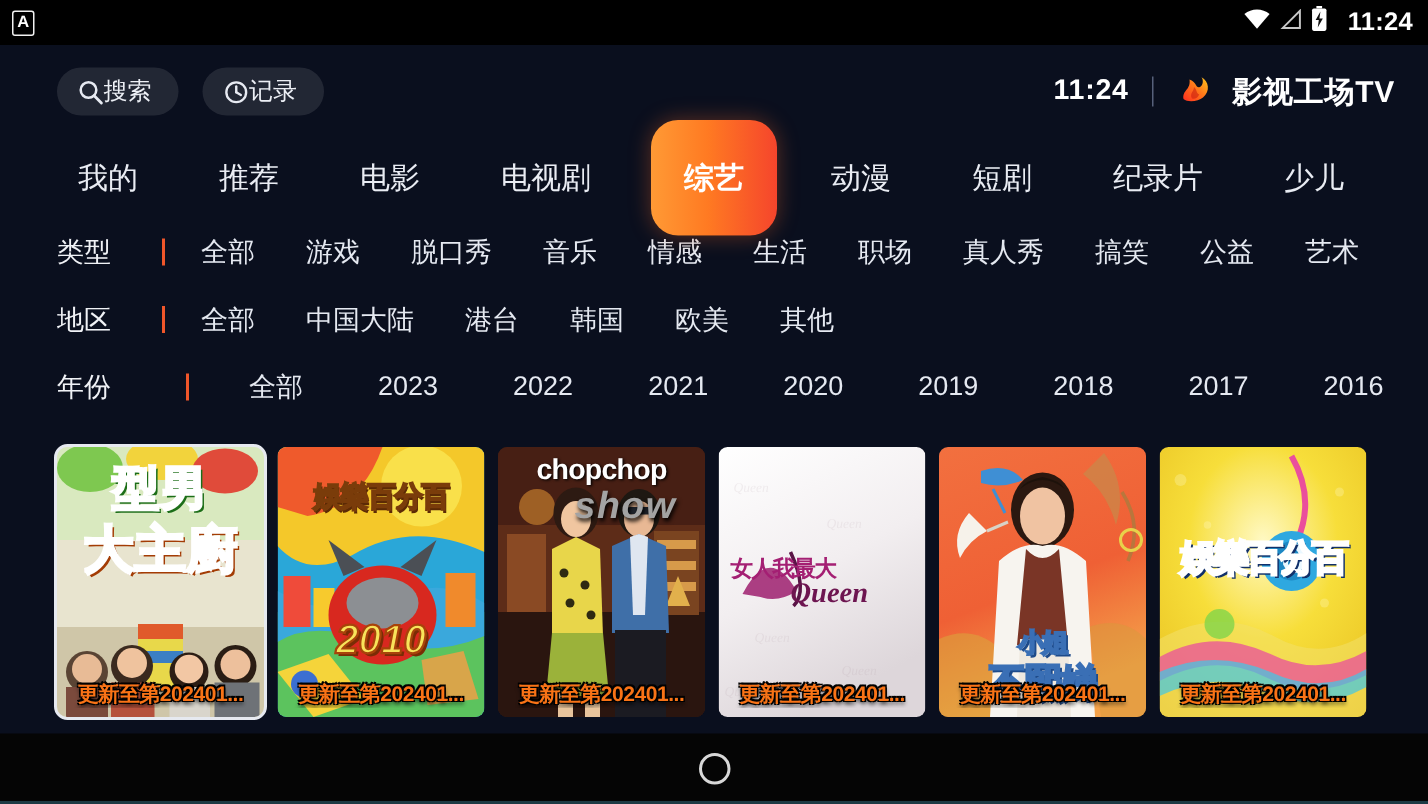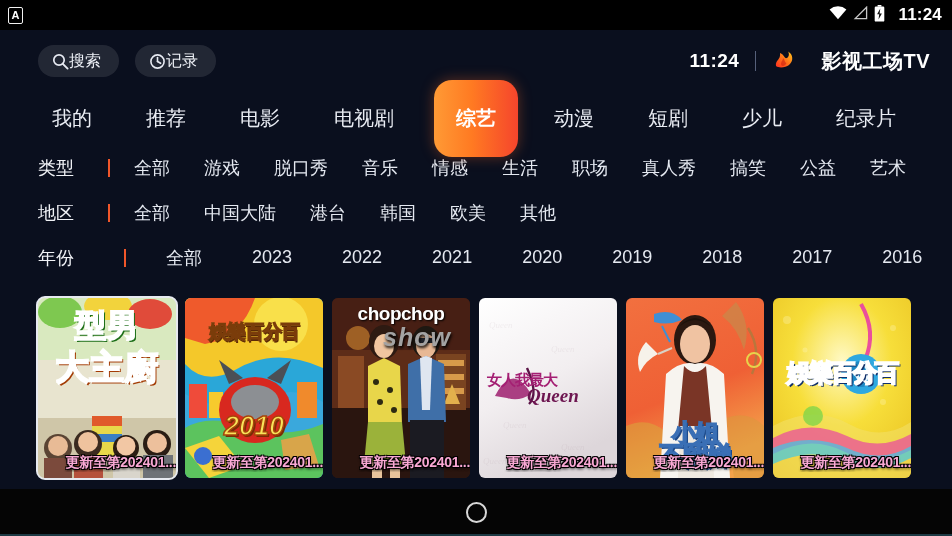--- a/index.html
+++ b/index.html
@@ -63,21 +63,21 @@
   .tb-spacer { flex: 1; }
   .tb-time {
     color: #ffffff; font-size: 19px; font-weight: bold;
     letter-spacing: 0.5px;
   }
   .tb-div {
     width: 1px; height: 20px;
     background: #56607a;
     margin: 0 16px;
   }
-  .brand { display: flex; align-items: center; gap: 25px; }
+  .brand { display: flex; align-items: center; gap: 12px; }
   .brand-name {
     color: #ffffff; font-size: 20px; font-weight: bold;
     letter-spacing: 0.5px;
   }
 
   
   #navtabs {
     position: absolute; top: 92px; left: 0;
     width: 772px; height: 52px;
     display: flex; align-items: center;
@@ -147,22 +147,22 @@
     outline: 3px solid #e6e9f0;
     outline-offset: -1px;
     border-radius: 7px;
   }
   .card-art {
     position: absolute; inset: 0;
     overflow: hidden;
   }
   .card-caption {
     position: absolute; left: 0; right: 0; bottom: 6px;
-    text-align: right;
-    color: #f9a8d4;
+    text-align: center;
+    color: #f97316;
     font-size: 14px;
     font-weight: bold;
     letter-spacing: -0.3px;
     text-shadow: 1px 1px 0 #000, -1px 1px 0 #000, 1px -1px 0 #000,
                  -1px -1px 0 #000, 0 2px 3px rgba(0,0,0,0.9);
     z-index: 5;
     white-space: nowrap;
     overflow: hidden;
   }
   .art-title {
@@ -268,22 +268,22 @@
   </div>
 
   <div id="navtabs">
     <div class="navtab">我的</div>
     <div class="navtab">推荐</div>
     <div class="navtab">电影</div>
     <div class="navtab">电视剧</div>
     <div class="navtab active">综艺</div>
     <div class="navtab">动漫</div>
     <div class="navtab">短剧</div>
+    <div class="navtab">纪录片</div>
     <div class="navtab">少儿</div>
-    <div class="navtab">纪录片</div>
   </div>
 
   <div class="filter-row" id="row-type">
     <span class="filter-label">类型</span>
     <span class="filter-sep"></span>
     <span class="filter-item">全部</span>
     <span class="filter-item">游戏</span>
     <span class="filter-item">脱口秀</span>
     <span class="filter-item">音乐</span>
     <span class="filter-item">情感</span>
@@ -473,21 +473,21 @@
           <path d="M36 28 L44 44" stroke="#3f8fd4" stroke-width="2"></path>
           <path d="M0 128 Q22 118 40 134 L44 180 H0 Z" fill="#d8a83c" opacity="0.55"></path>
           <path d="M100 120 Q122 112 138 128 V180 H108 Z" fill="#d89a3c" opacity="0.5"></path>
           <ellipse cx="69" cy="42" rx="21" ry="25" fill="#2b1810"></ellipse>
           <ellipse cx="69" cy="46" rx="15" ry="19" fill="#f0c3a2"></ellipse>
           <path d="M54 28 Q69 16 84 28 Q80 22 69 20 Q58 22 54 28 Z" fill="#1d120b"></path>
           <path d="M40 76 Q56 62 69 66 Q82 62 98 76 L104 180 H34 Z" fill="#f7f4ef"></path>
           <path d="M58 68 Q69 80 80 68 L86 132 H52 Z" fill="#7a3526"></path>
           <path d="M54 128 H86 L88 180 H52 Z" fill="#efe9e0"></path>
         </svg>
-        <div class="art-title" style="top:122px;font-size:24px;color:#14b8a6;font-weight:bold;
+        <div class="art-title" style="top:122px;font-size:17px;color:#14b8a6;font-weight:bold;
              -webkit-text-stroke:1.6px #3a6fb5;text-shadow:2px 2px 0 #1d4a8a;letter-spacing:-1px;">小姐</div>
         <div class="art-title" style="top:144px;font-size:25px;color:#f8f2d8;font-weight:bold;
              -webkit-text-stroke:1.6px #3a6fb5;text-shadow:2px 2px 0 #1d4a8a;letter-spacing:-1px;">不熙娣</div>
       </div>
       <div class="card-caption">更新至第202401...</div>
     </div>
 
     <div class="card">
       <div class="card-art">
         <svg width="138" height="180" viewBox="0 0 138 180" preserveAspectRatio="none">

